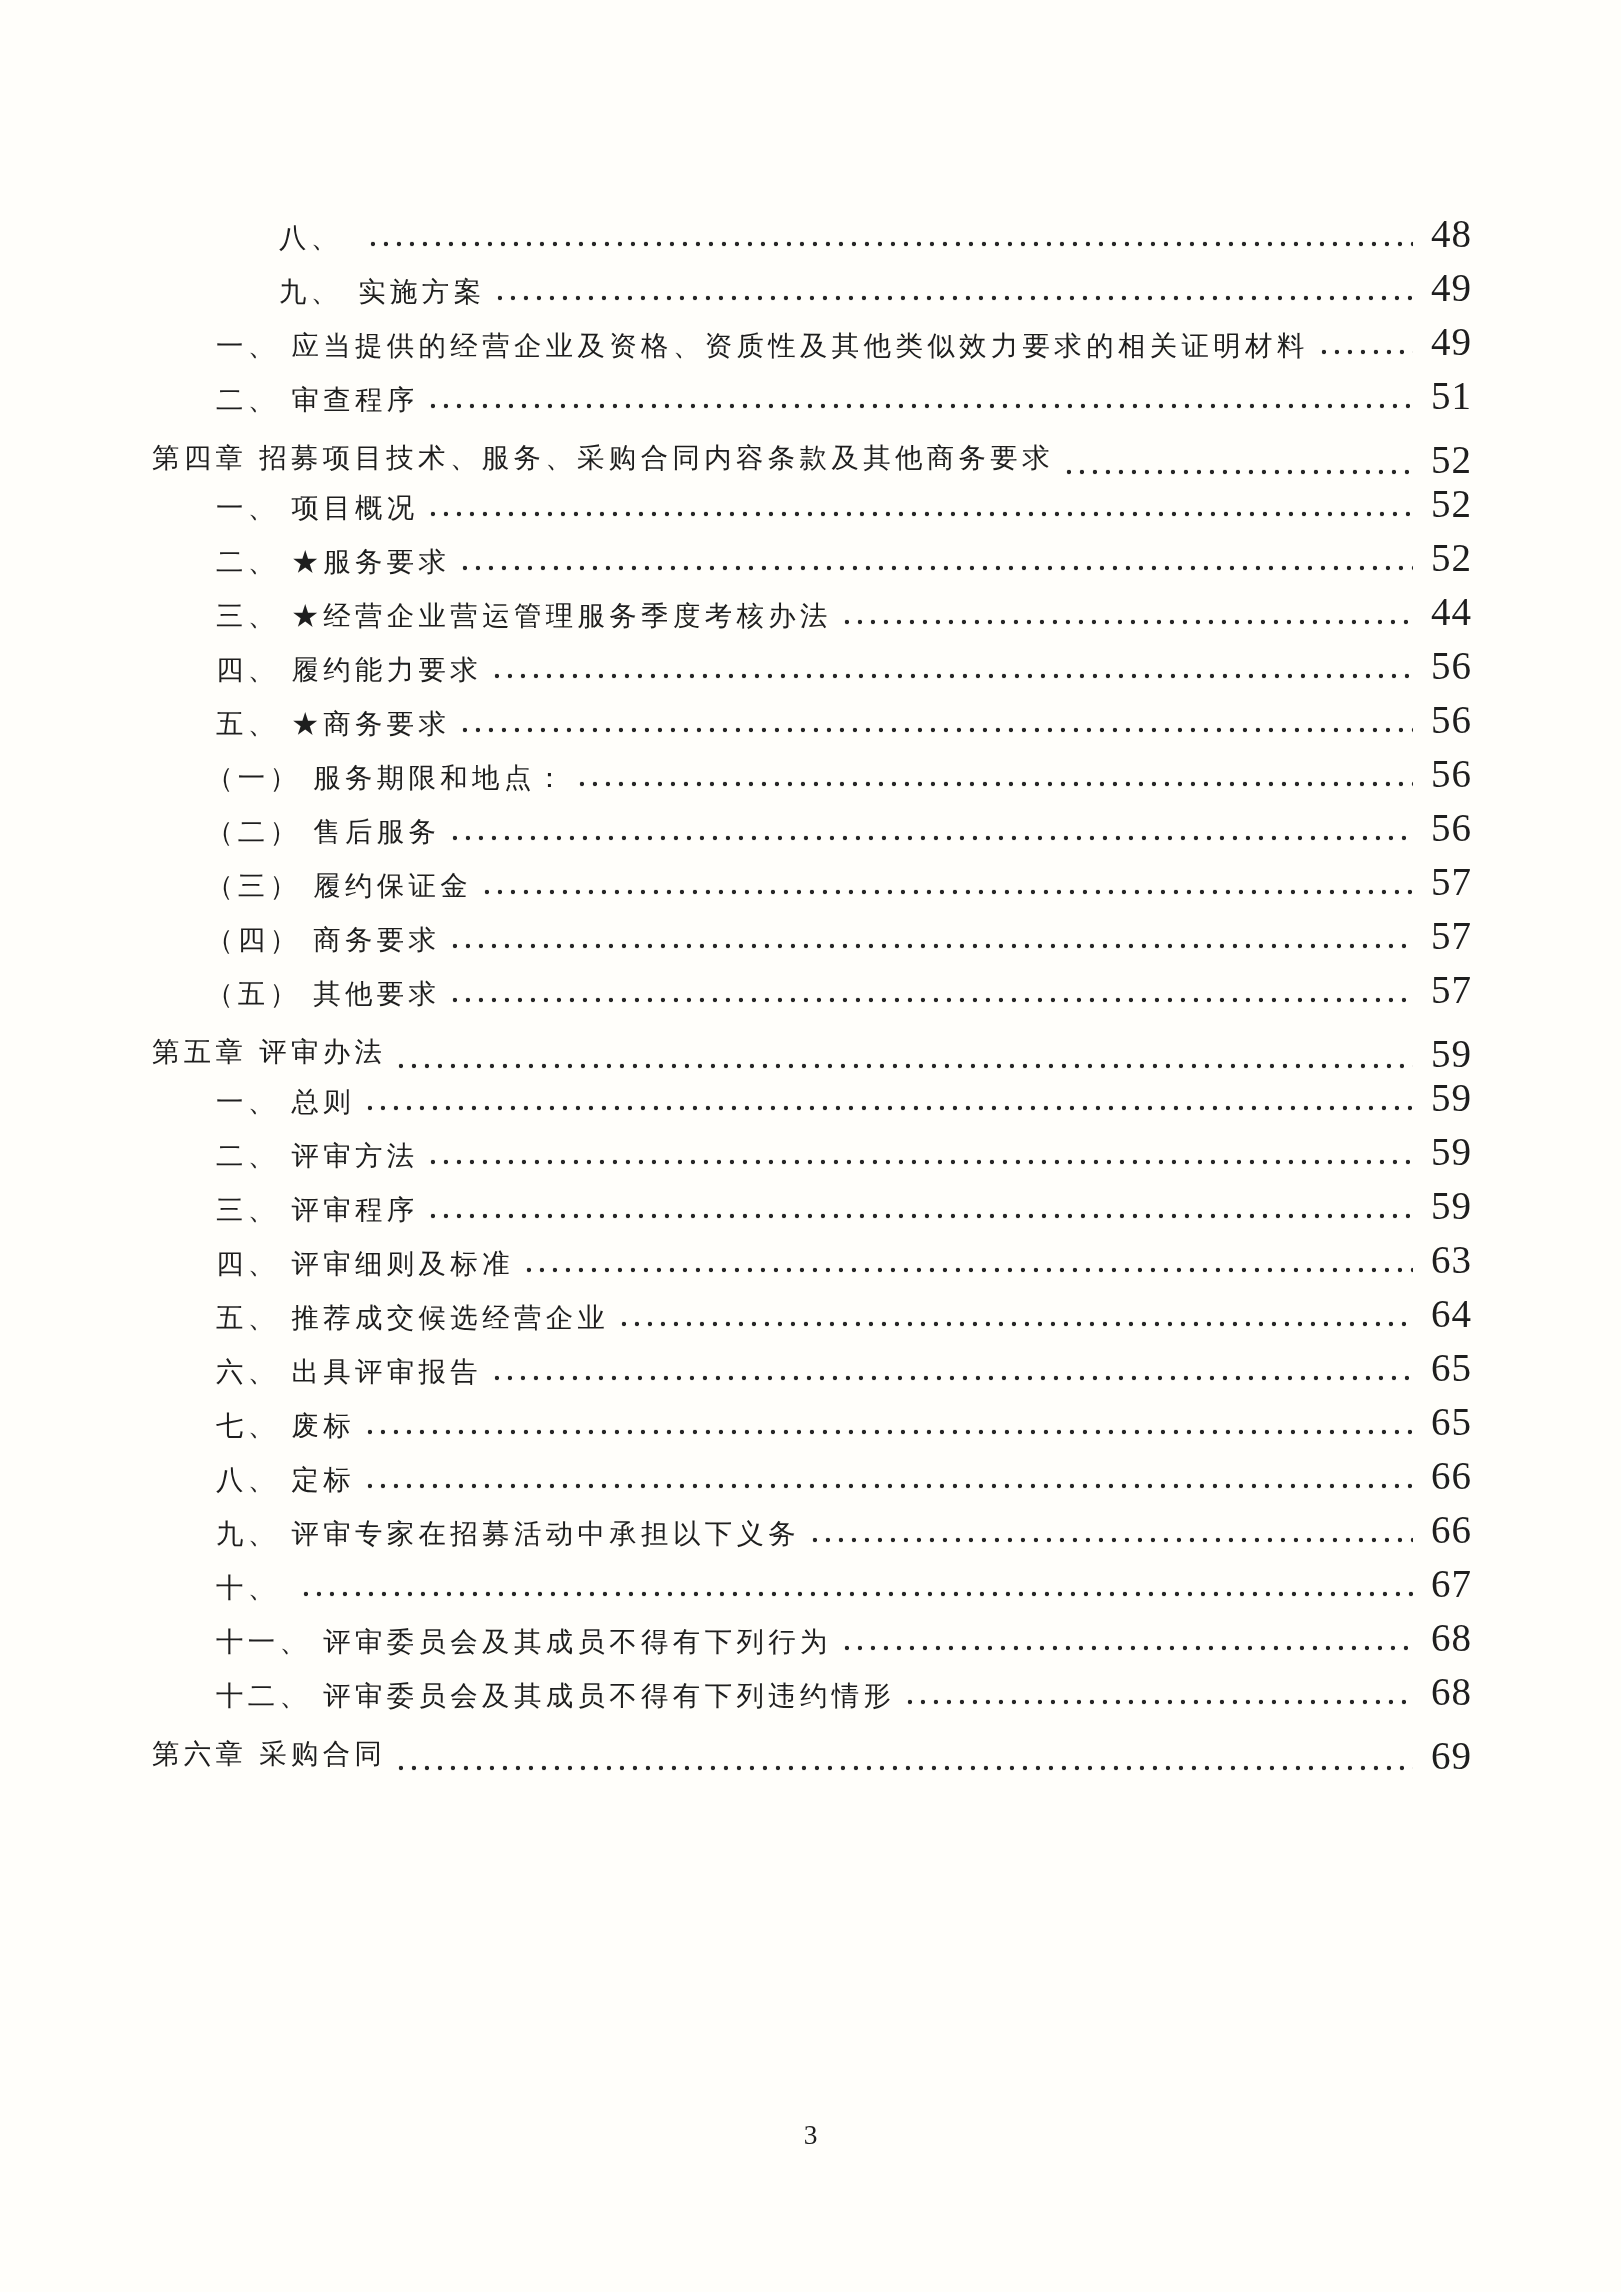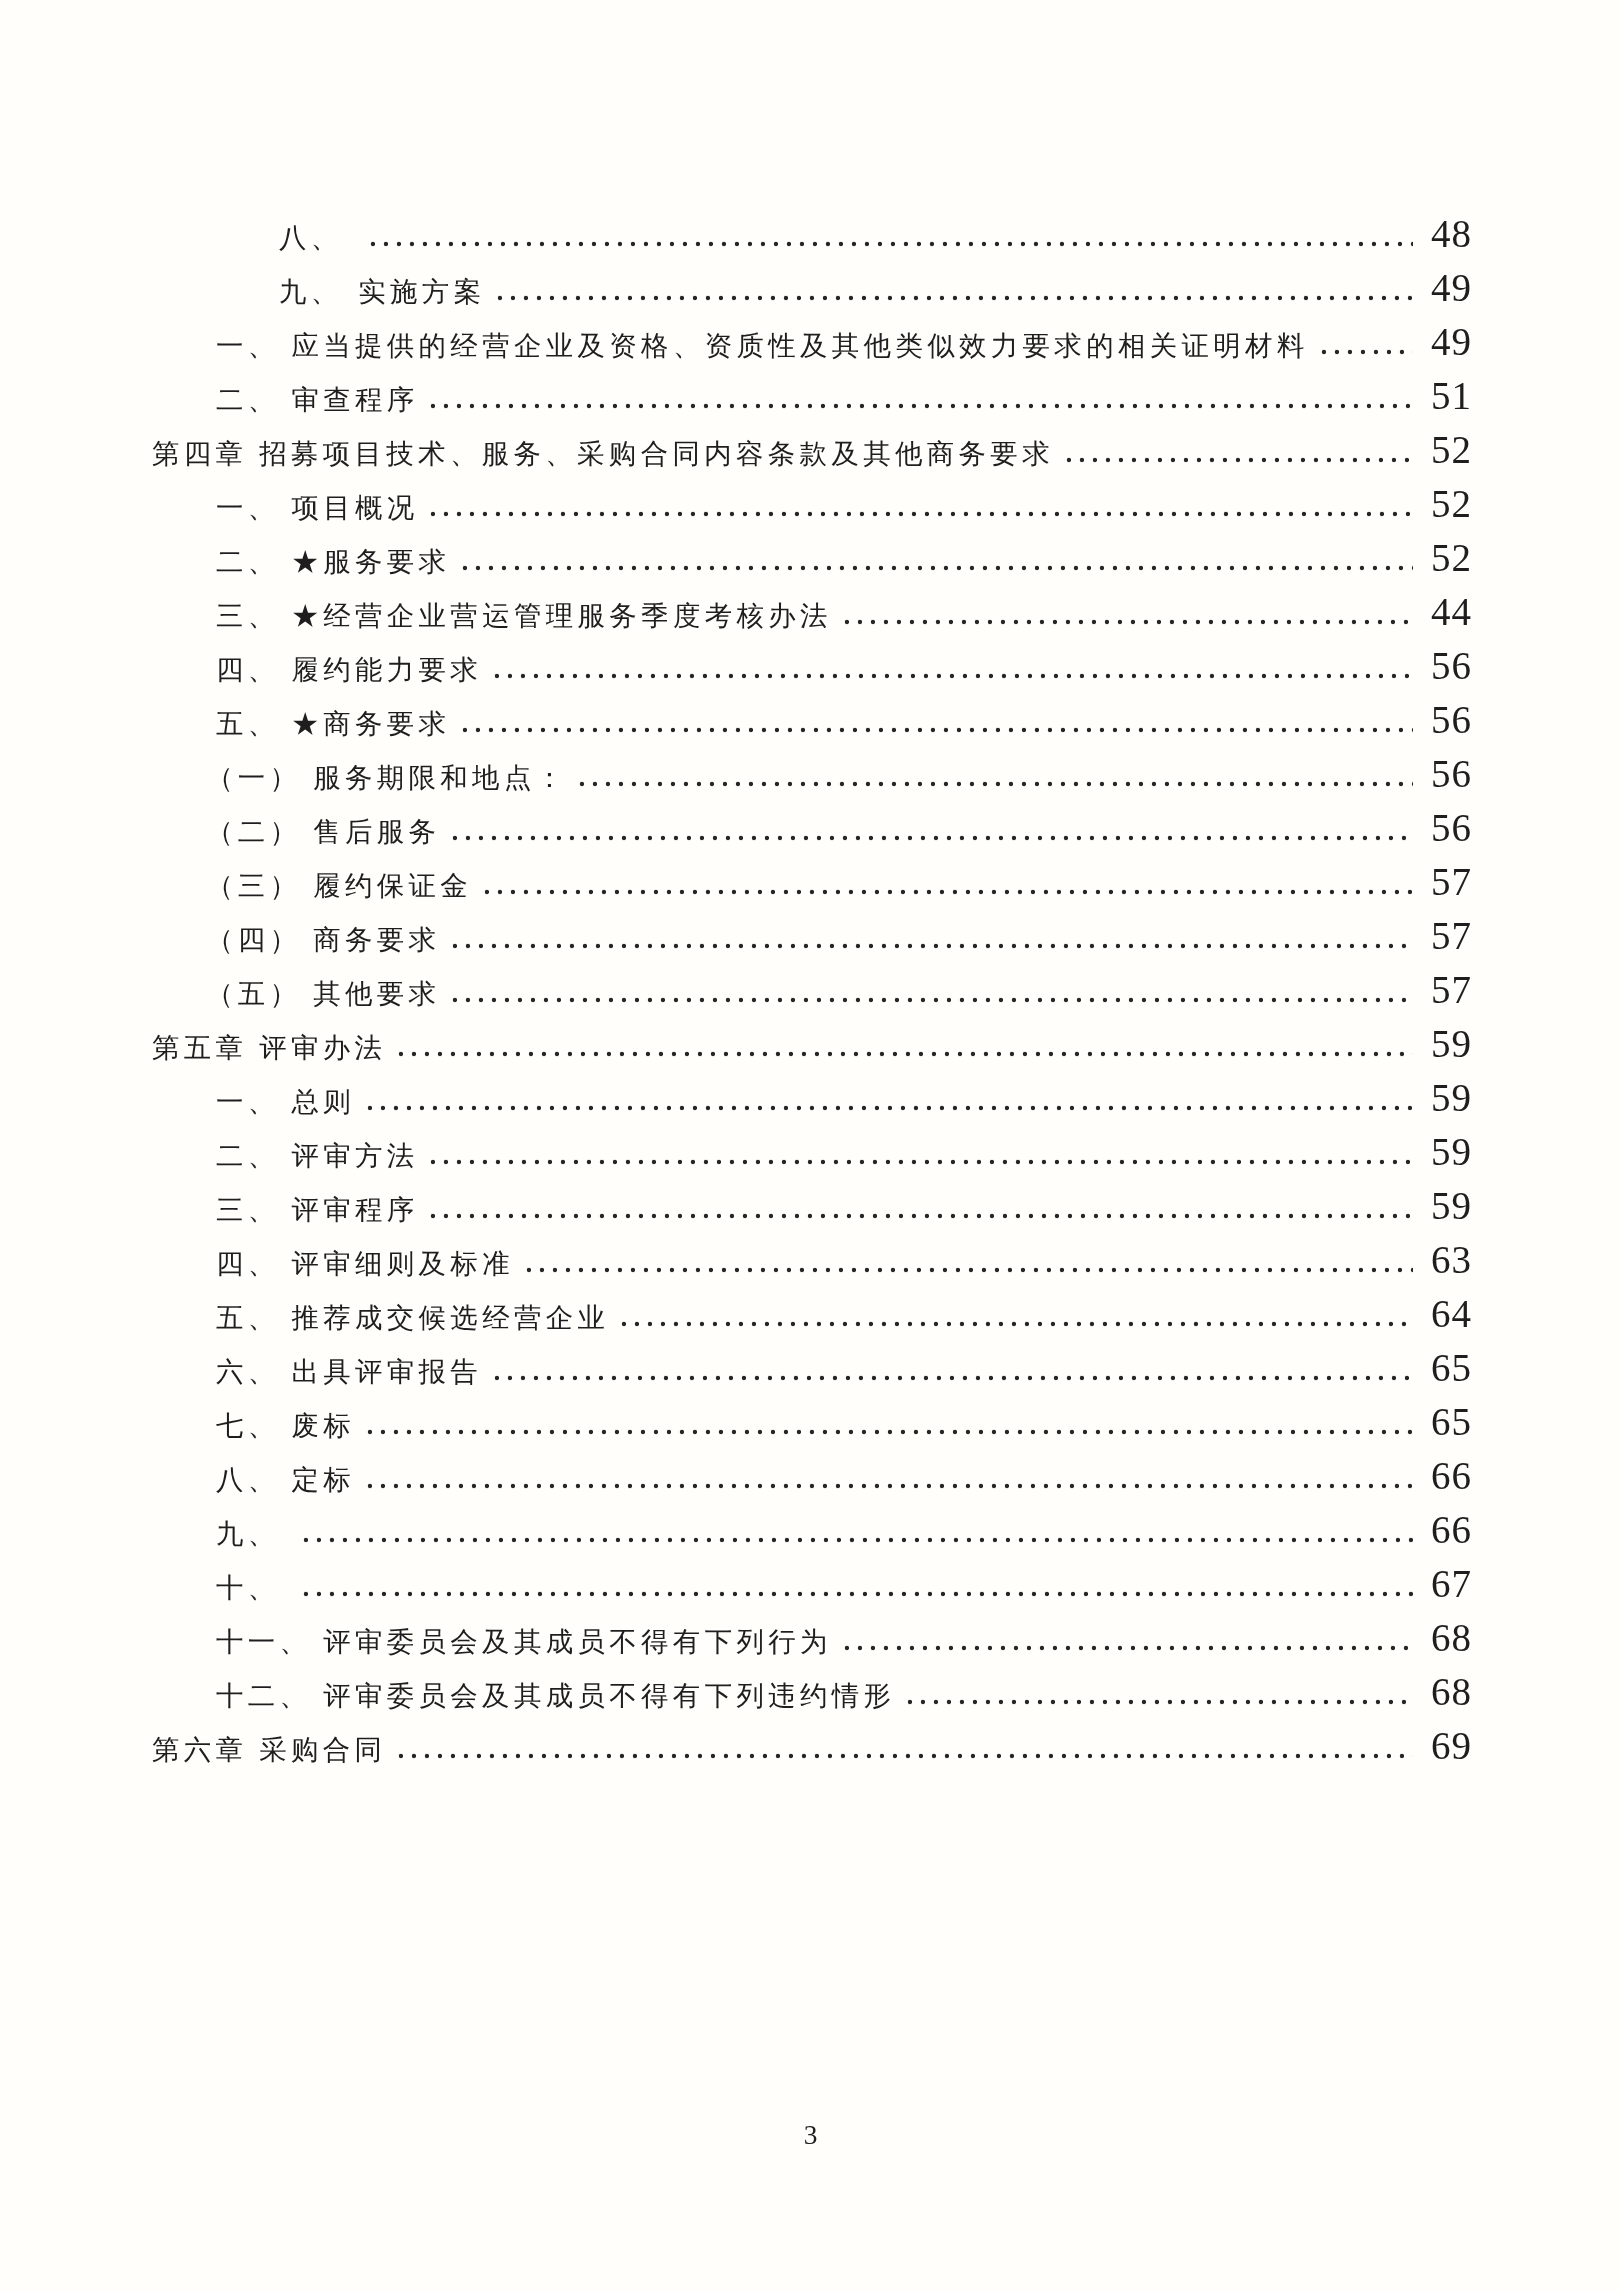--- a/index.html
+++ b/index.html
@@ -23,21 +23,21 @@
     padding-top:12.7px;
     font-size:27.4px;
   }
   .toc-entry .num,
   .toc-entry .label {
     line-height:33px;
     letter-spacing:4.4px;
     white-space:pre;
   }
   .toc-entry .num { margin-right:11.8px; }
-  .lv-chapter { padding-left:0; }
+  .lv-chapter { padding-left:0;align-items:flex-end; }
   .lv-item    { padding-left:64px; }
   .lv-paren   { padding-left:54px; }
   .lv-sub     { padding-left:127px; }
   .lv-sub .num { margin-right:15.7px; }
   .leader {
     flex:1 1 auto;
     height:5.9px;
     margin:0 13.7px 0 11.8px;
     background-image:radial-gradient(circle at 2.9px 2.9px, #262626 1.9px, transparent 2.5px);
     background-size:13px 5.9px;
@@ -205,20 +205,21 @@
       <span class="pagenum">65</span>
     </div>
       <div class="toc-entry lv-item">
       <span class="num">八、</span>
       <span class="label">定标</span>
       <span class="leader"></span>
       <span class="pagenum">66</span>
     </div>
       <div class="toc-entry lv-item">
       <span class="num">九、</span>
+      <span class="label">评审专家在招募活动中承担以下义务</span>
       <span class="leader"></span>
       <span class="pagenum">66</span>
     </div>
       <div class="toc-entry lv-item">
       <span class="num">十、</span>
       <span class="leader"></span>
       <span class="pagenum">67</span>
     </div>
       <div class="toc-entry lv-item">
       <span class="num">十一、</span>

